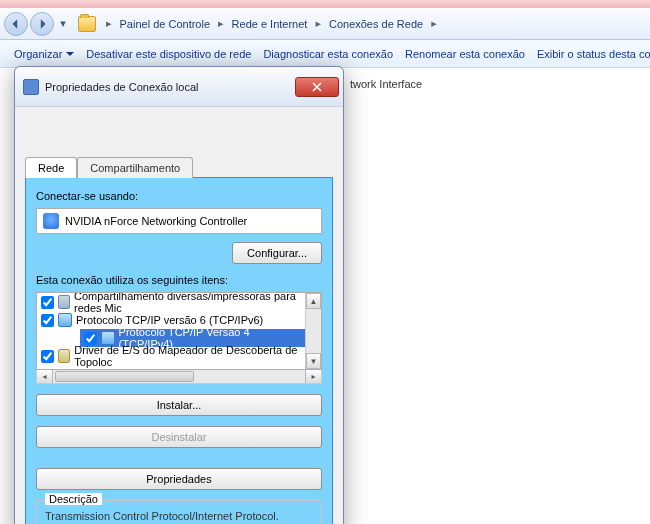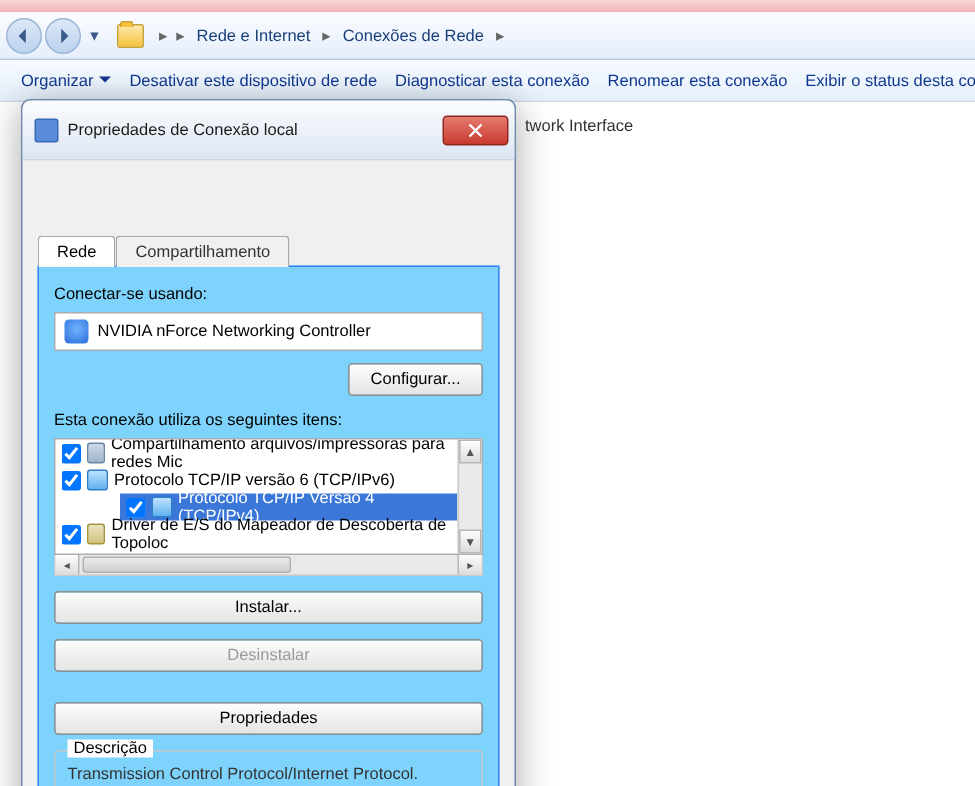--- a/index.html
+++ b/index.html
@@ -84,20 +84,21 @@
     </div>
   <div class="nav-btn">
       <svg viewBox="0 0 10 10">
         <path d="M4 1 8 5 4 9z"></path>
       </svg>
     </div>
   <div class="nav-chev">▾</div>
   <span class="folder-icon"></span>
   <div class="breadcrumb">
     <span class="sep">▸</span>
+    <span class="crumb">Painel de Controle</span>
     <span class="sep">▸</span>
     <span class="crumb">Rede e Internet</span>
     <span class="sep">▸</span>
     <span class="crumb">Conexões de Rede</span>
     <span class="sep">▸</span>
   </div>
 </div>
 
 <div class="cmd-bar">
   <span class="cmd-item menu">Organizar</span>
@@ -137,21 +138,21 @@
       <button class="btn">Configurar...</button>
     </div>
 
     <div class="section-label" style="margin-top:10px">Esta conexão utiliza os seguintes itens:</div>
 
     <div class="listbox">
       <div class="list-scroll">
         <div class="li">
           <input type="checkbox" checked="" style="">
           <span class="li-icon printer"></span>
-          <span class="li-label">Compartilhamento arquivos/impressoras para redes Mic</span>
+          <span class="li-label">Compartilhamento diversas/impressoras para redes Mic</span>
         </div>
         <div class="li">
           <input type="checkbox" checked="" style="">
           <span class="li-icon proto"></span>
           <span class="li-label">Protocolo TCP/IP versão 6 (TCP/IPv6)</span>
         </div>
         <div class="li selected">
           <input type="checkbox" checked="" style="">
           <span class="li-icon proto"></span>
           <span class="li-label">Protocolo TCP/IP Versão 4 (TCP/IPv4)</span>

